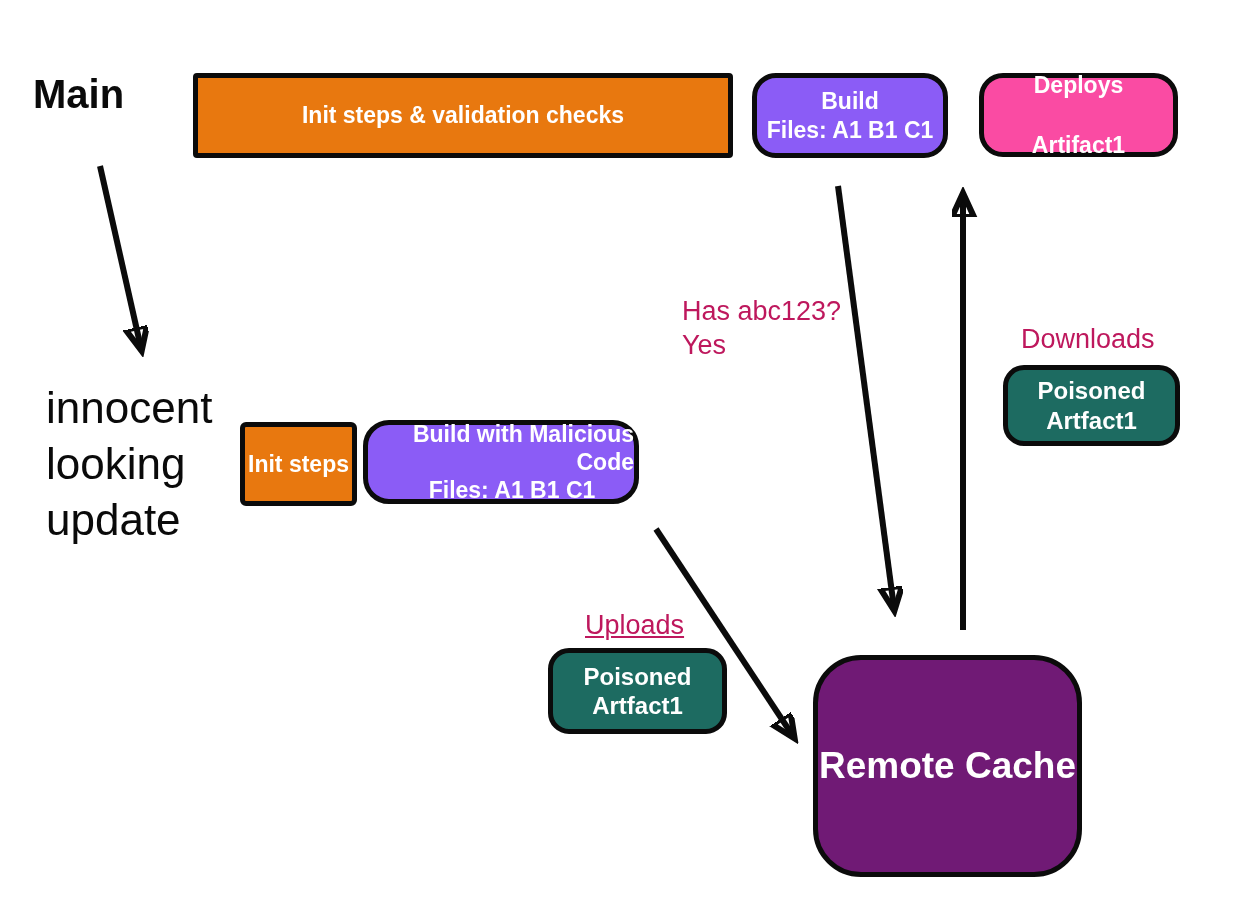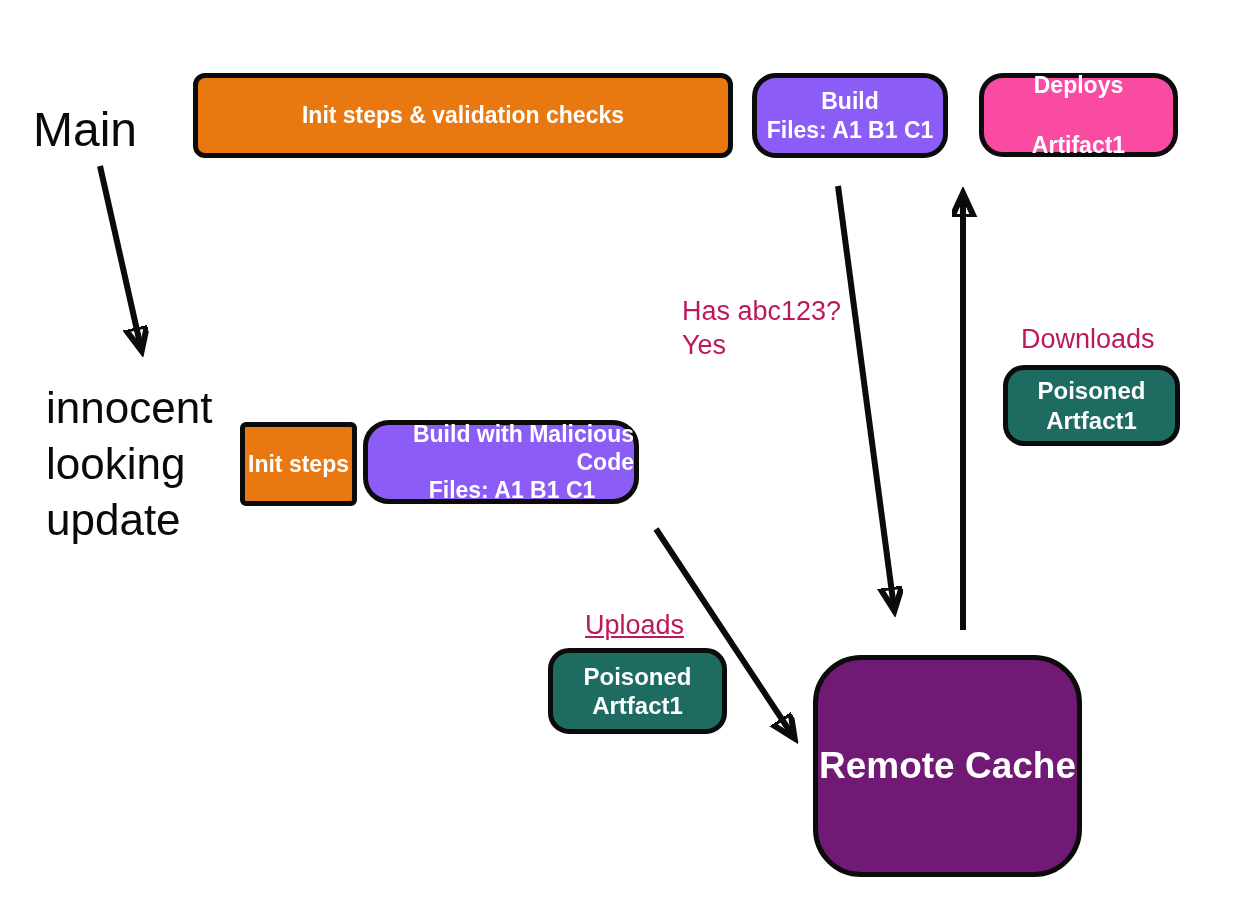--- a/index.html
+++ b/index.html
@@ -42,37 +42,38 @@
     text-align: center;
     line-height: 1.22;
   }
   .node span { display: block; }
   .orange { background: #e8780f; }
   .blue   { background: #8b5cf6; text-align: right; }
   .pink   { background: #fa4ba3; }
   .teal   { background: #1d6b61; }
   .green  { background: #701a75; }
 
-  .node-init-validation { left: 193px; top: 73px;  width: 540px; height: 85px; border-radius: 12px; font-size: 23px; }
+  .node-init-validation { left: 193px; top: 73px;  width: 540px; height: 85px; border-radius: 4px; font-size: 23px; }
   .node-build-main      { left: 752px; top: 73px;  width: 196px; height: 85px; border-radius: 24px; font-size: 23px; }
   .node-deploys         { left: 979px; top: 73px;  width: 199px; height: 84px; border-radius: 24px; font-size: 23px; gap: 32px; }
   .node-init-steps      { left: 240px; top: 422px; width: 117px; height: 84px; border-radius: 6px; font-size: 23px; }
   .node-build-malicious { left: 363px; top: 420px; width: 276px; height: 84px; border-radius: 26px; font-size: 23px; padding-left: 22px; }
   .node-poisoned-down   { left: 1003px; top: 365px; width: 177px; height: 81px; border-radius: 21px; font-size: 24px; }
   .node-poisoned-up     { left: 548px;  top: 648px; width: 179px; height: 86px; border-radius: 21px; font-size: 24px; }
   .node-remote-cache    { left: 813px;  top: 655px; width: 269px; height: 222px; border-radius: 48px; font-size: 37px; }
 
   .text-label {
     position: absolute;
     color: #0a0a0a;
   }
   .label-main {
-    left: 33px; top: 104px;
-    font-size: 48px;
+    left: 33px; top: 72px;
+    font-size: 40px;
     line-height: 1.1;
+    font-weight: bold;
   }
   .label-update {
     left: 46px; top: 380px;
     font-size: 44px;
     line-height: 56px;
   }
   .annotation {
     position: absolute;
     color: #be185d;
     font-size: 27px;

